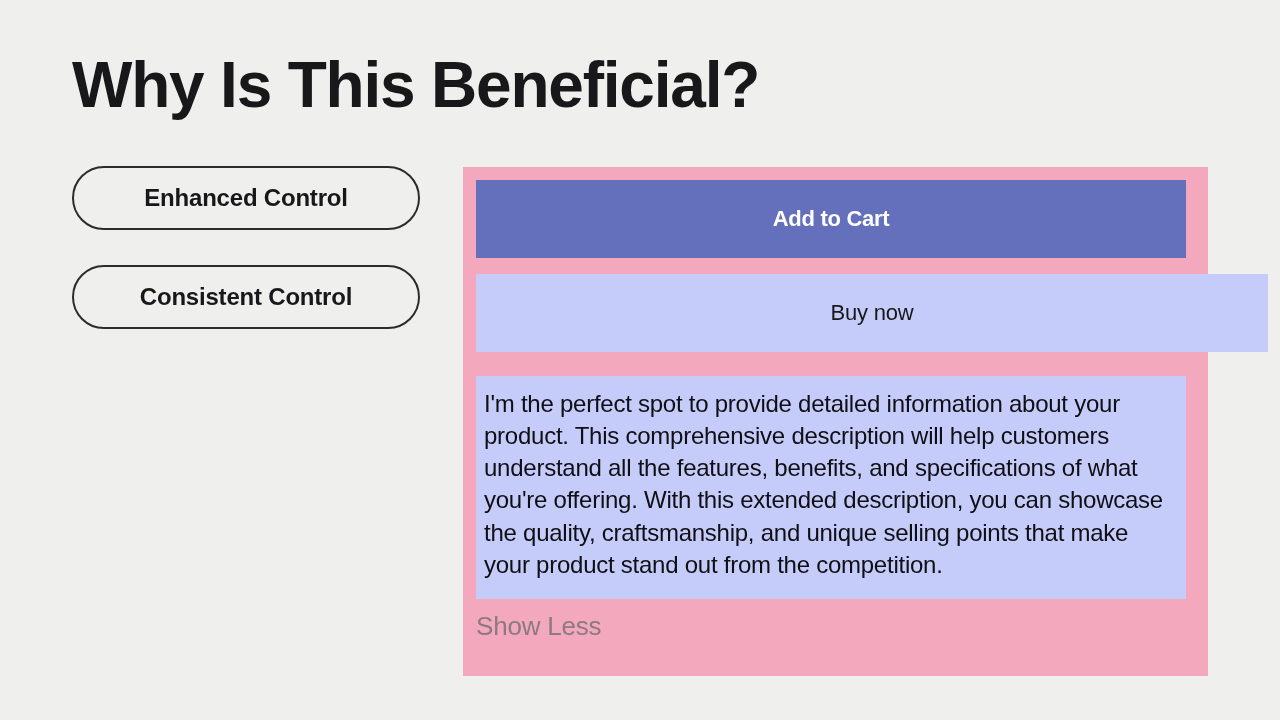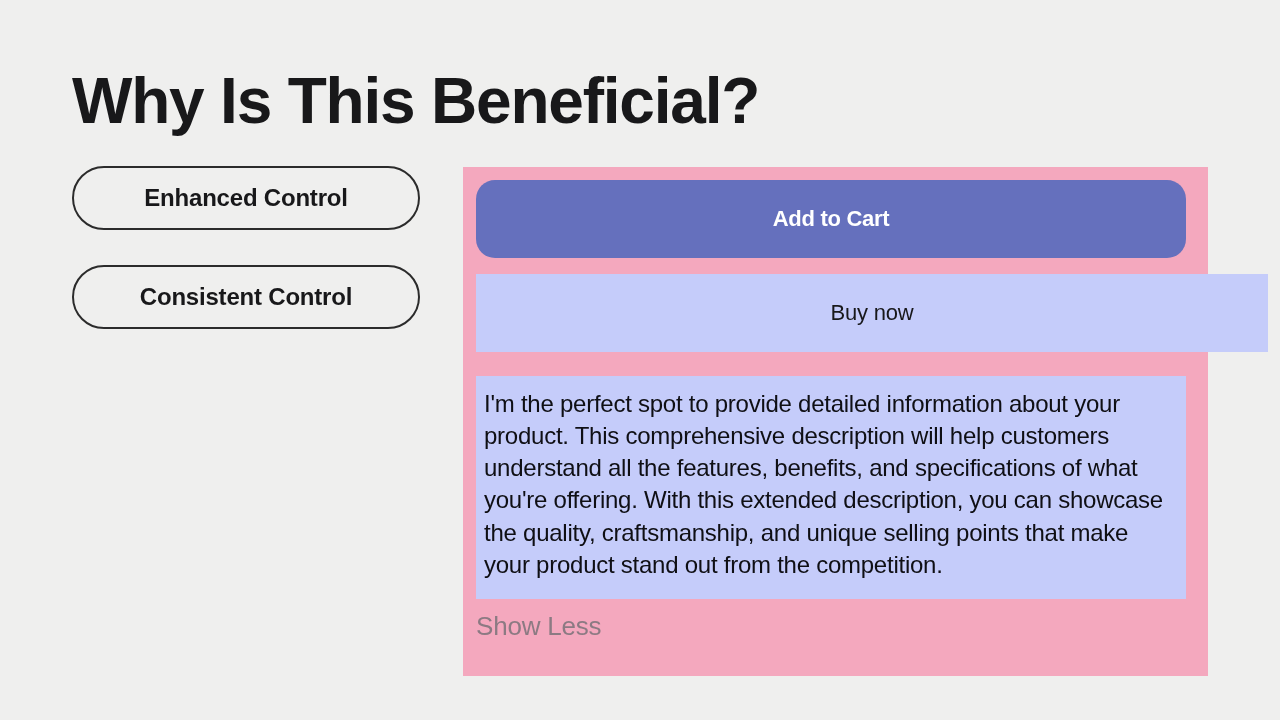--- a/index.html
+++ b/index.html
@@ -17,21 +17,21 @@
 
   #slide {
     position: absolute;
     inset: 0;
   }
 
   
   #slide-title {
     position: absolute;
     left: 72px;
-    top: 66px;
+    top: 50px;
     font-size: 64px;
     font-weight: 700;
     letter-spacing: -1.2px;
     color: #18181a;
     line-height: 1.1;
     white-space: nowrap;
   }
 
   
   #benefit-list {
@@ -75,21 +75,20 @@
   }
 
   #add-to-cart-button {
     width: 710px;
     height: 78px;
     background: #6570bd;
     display: flex;
     align-items: center;
     justify-content: center;
     margin-bottom: 16px;
-    border-radius: 19px;
   }
   #add-to-cart-label {
     font-size: 22px;
     font-weight: 700;
     color: #ffffff;
     letter-spacing: -0.3px;
   }
 
   #buy-now-button {
     width: 792px;

